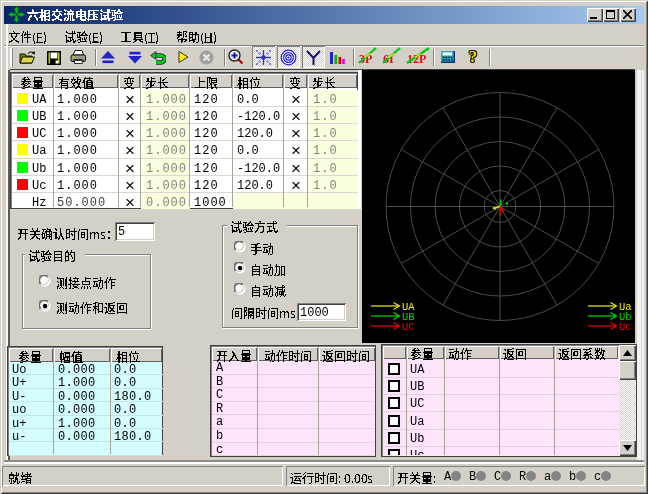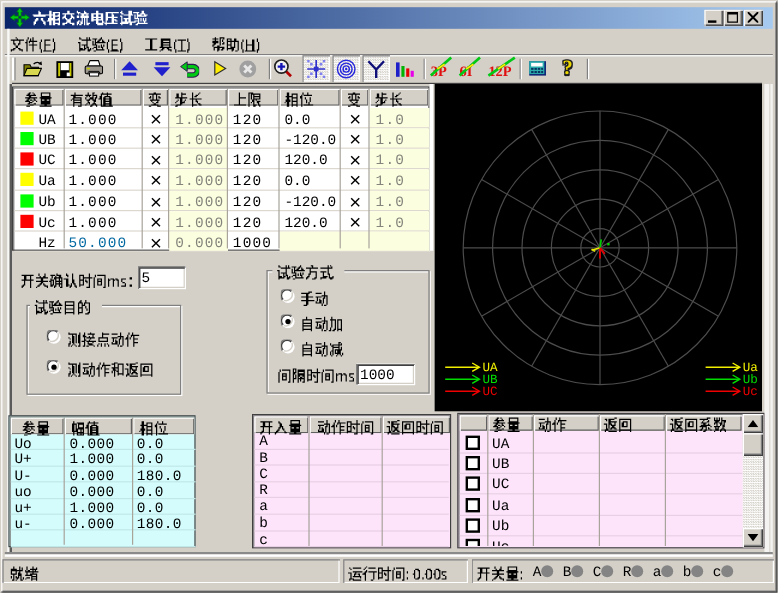--- a/index.html
+++ b/index.html
@@ -280,21 +280,21 @@
 <div class="abs" style="left:119px;top:176px;width:22px;text-align:center;font-size:17px;color:#000">×</div>
 <div class="abs mono" style="left:146px;top:179px;font-size:12px;letter-spacing:1px;color:#84847c">1.000</div>
 <div class="abs mono" style="left:194px;top:179px;font-size:12px;letter-spacing:1px;color:#000">120</div>
 <div class="abs mono" style="left:237px;top:179px;font-size:12px;letter-spacing:0px;color:#000">120.0</div>
 <div class="abs" style="left:284px;top:176px;width:24px;text-align:center;font-size:17px;color:#000">×</div>
 <div class="abs mono" style="left:313px;top:179px;font-size:12px;letter-spacing:1px;color:#84847c">1.0</div>
 <div class="abs" style="left:141px;top:193px;width:49px;height:17px;background:#fcffdf"></div>
 <div class="abs" style="left:233px;top:193px;width:125px;height:17px;background:#fcffdf"></div>
 <div class="abs" style="left:12px;top:209px;width:346px;height:1px;background:#dcd8d0"></div>
 <div class="abs mono" style="left:32px;top:196px;font-size:12px;color:#000">Hz</div>
-<div class="abs mono" style="left:57px;top:196px;font-size:12px;letter-spacing:1px;color:#0369a1">50.000</div>
+<div class="abs mono" style="left:57px;top:196px;font-size:12px;letter-spacing:1px;color:#404040">50.000</div>
 <div class="abs" style="left:119px;top:193px;width:22px;text-align:center;font-size:17px;color:#000">×</div>
 <div class="abs mono" style="left:146px;top:196px;font-size:12px;letter-spacing:1px;color:#84847c">0.000</div>
 <div class="abs mono" style="left:194px;top:196px;font-size:12px;letter-spacing:1px;color:#000">1000</div>
 <div class="abs" style="left:53px;top:74px;width:1px;height:133px;background:#a8a49c"></div>
 <div class="abs" style="left:118px;top:74px;width:1px;height:133px;background:#a8a49c"></div>
 <div class="abs" style="left:140px;top:74px;width:1px;height:133px;background:#a8a49c"></div>
 <div class="abs" style="left:189px;top:74px;width:1px;height:133px;background:#a8a49c"></div>
 <div class="abs" style="left:232px;top:74px;width:1px;height:133px;background:#a8a49c"></div>
 <div class="abs" style="left:283px;top:74px;width:1px;height:133px;background:#a8a49c"></div>
 <div class="abs" style="left:307px;top:74px;width:1px;height:133px;background:#a8a49c"></div>

